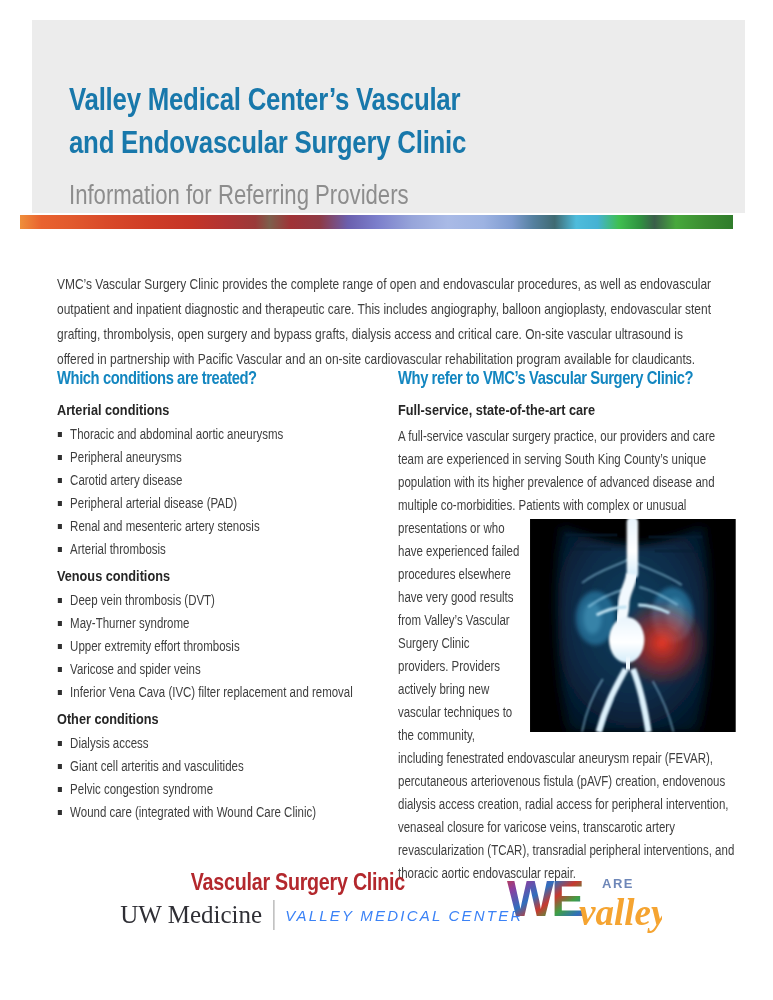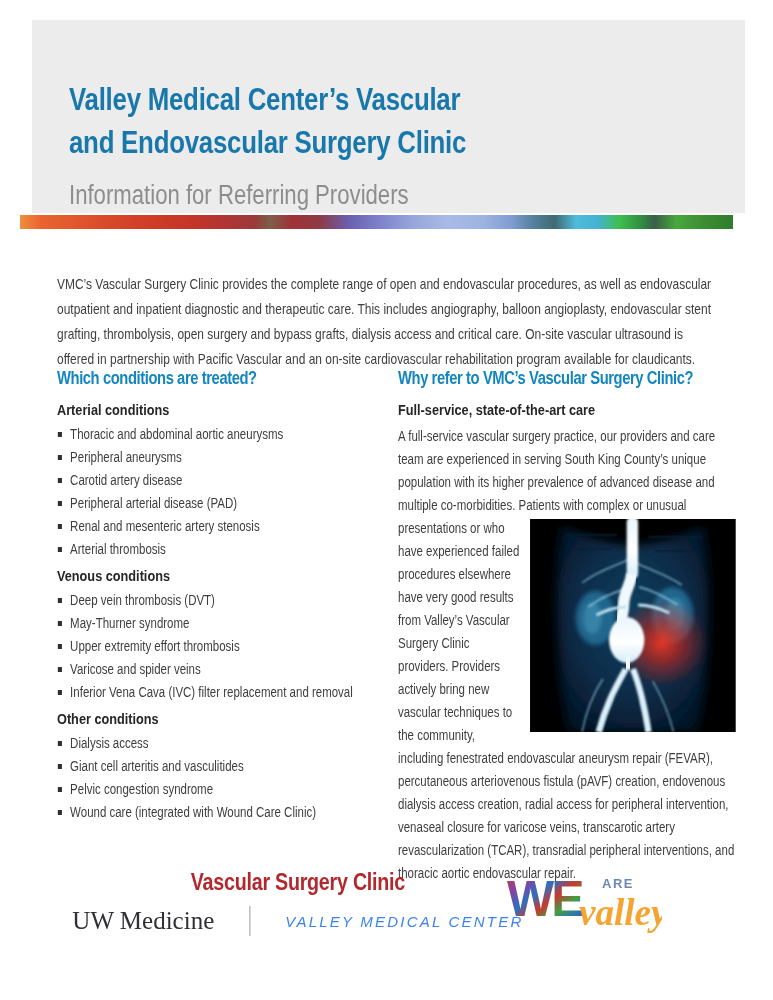--- a/index.html
+++ b/index.html
@@ -33,21 +33,21 @@
   .sub-heading.later{margin-top:10px;}
   ul.cond-list{margin:0;padding:0;list-style:none;}
   ul.cond-list li{display:flex;align-items:flex-start;font-size:14px;line-height:15px;margin-bottom:8px;color:#3e3e3e;}
   .sq{flex:none;width:5px;height:5px;background:#2f2f2f;margin:5px 10px 0 1px;}
   .col-right p{margin:0;font-size:14px;line-height:23px;color:#3e3e3e;}
   .col-right .sub-heading{margin-bottom:6px;}
   .scan{float:right;width:251px;height:213px;margin:2px 0 6px 10px;display:block;}
   
   .footer-left{position:absolute;left:113px;top:868px;width:451px;transform:scaleX(0.82);transform-origin:left top;text-align:center;}
   .clinic-red{font-size:24px;font-weight:bold;color:var(--footer-red,#b3282d);letter-spacing:-0.3px;line-height:28px;white-space:nowrap;}
-  .lockup{margin-top:10px;display:flex;align-items:center;justify-content:space-between;transform:scaleX(1.22);transform-origin:center top;}
+  .lockup{margin-top:4px;display:flex;align-items:center;justify-content:flex-end;transform:scaleX(1.22);transform-origin:center top;}
   .uw{font-family:"Liberation Serif",serif;font-size:25px;color:#2f2f35;white-space:nowrap;}
   .divider{width:1px;height:30px;background:#9a9a9a;margin:0 11px;}
   .vmc{font-size:15px;letter-spacing:2.2px;color:#3b82f6;white-space:nowrap;font-style:italic;}
   .we-logo{position:absolute;left:507px;top:869px;}
 </style>
 </head>
 <body>
 
 <div class="header">
   <div class="title-wrap">

